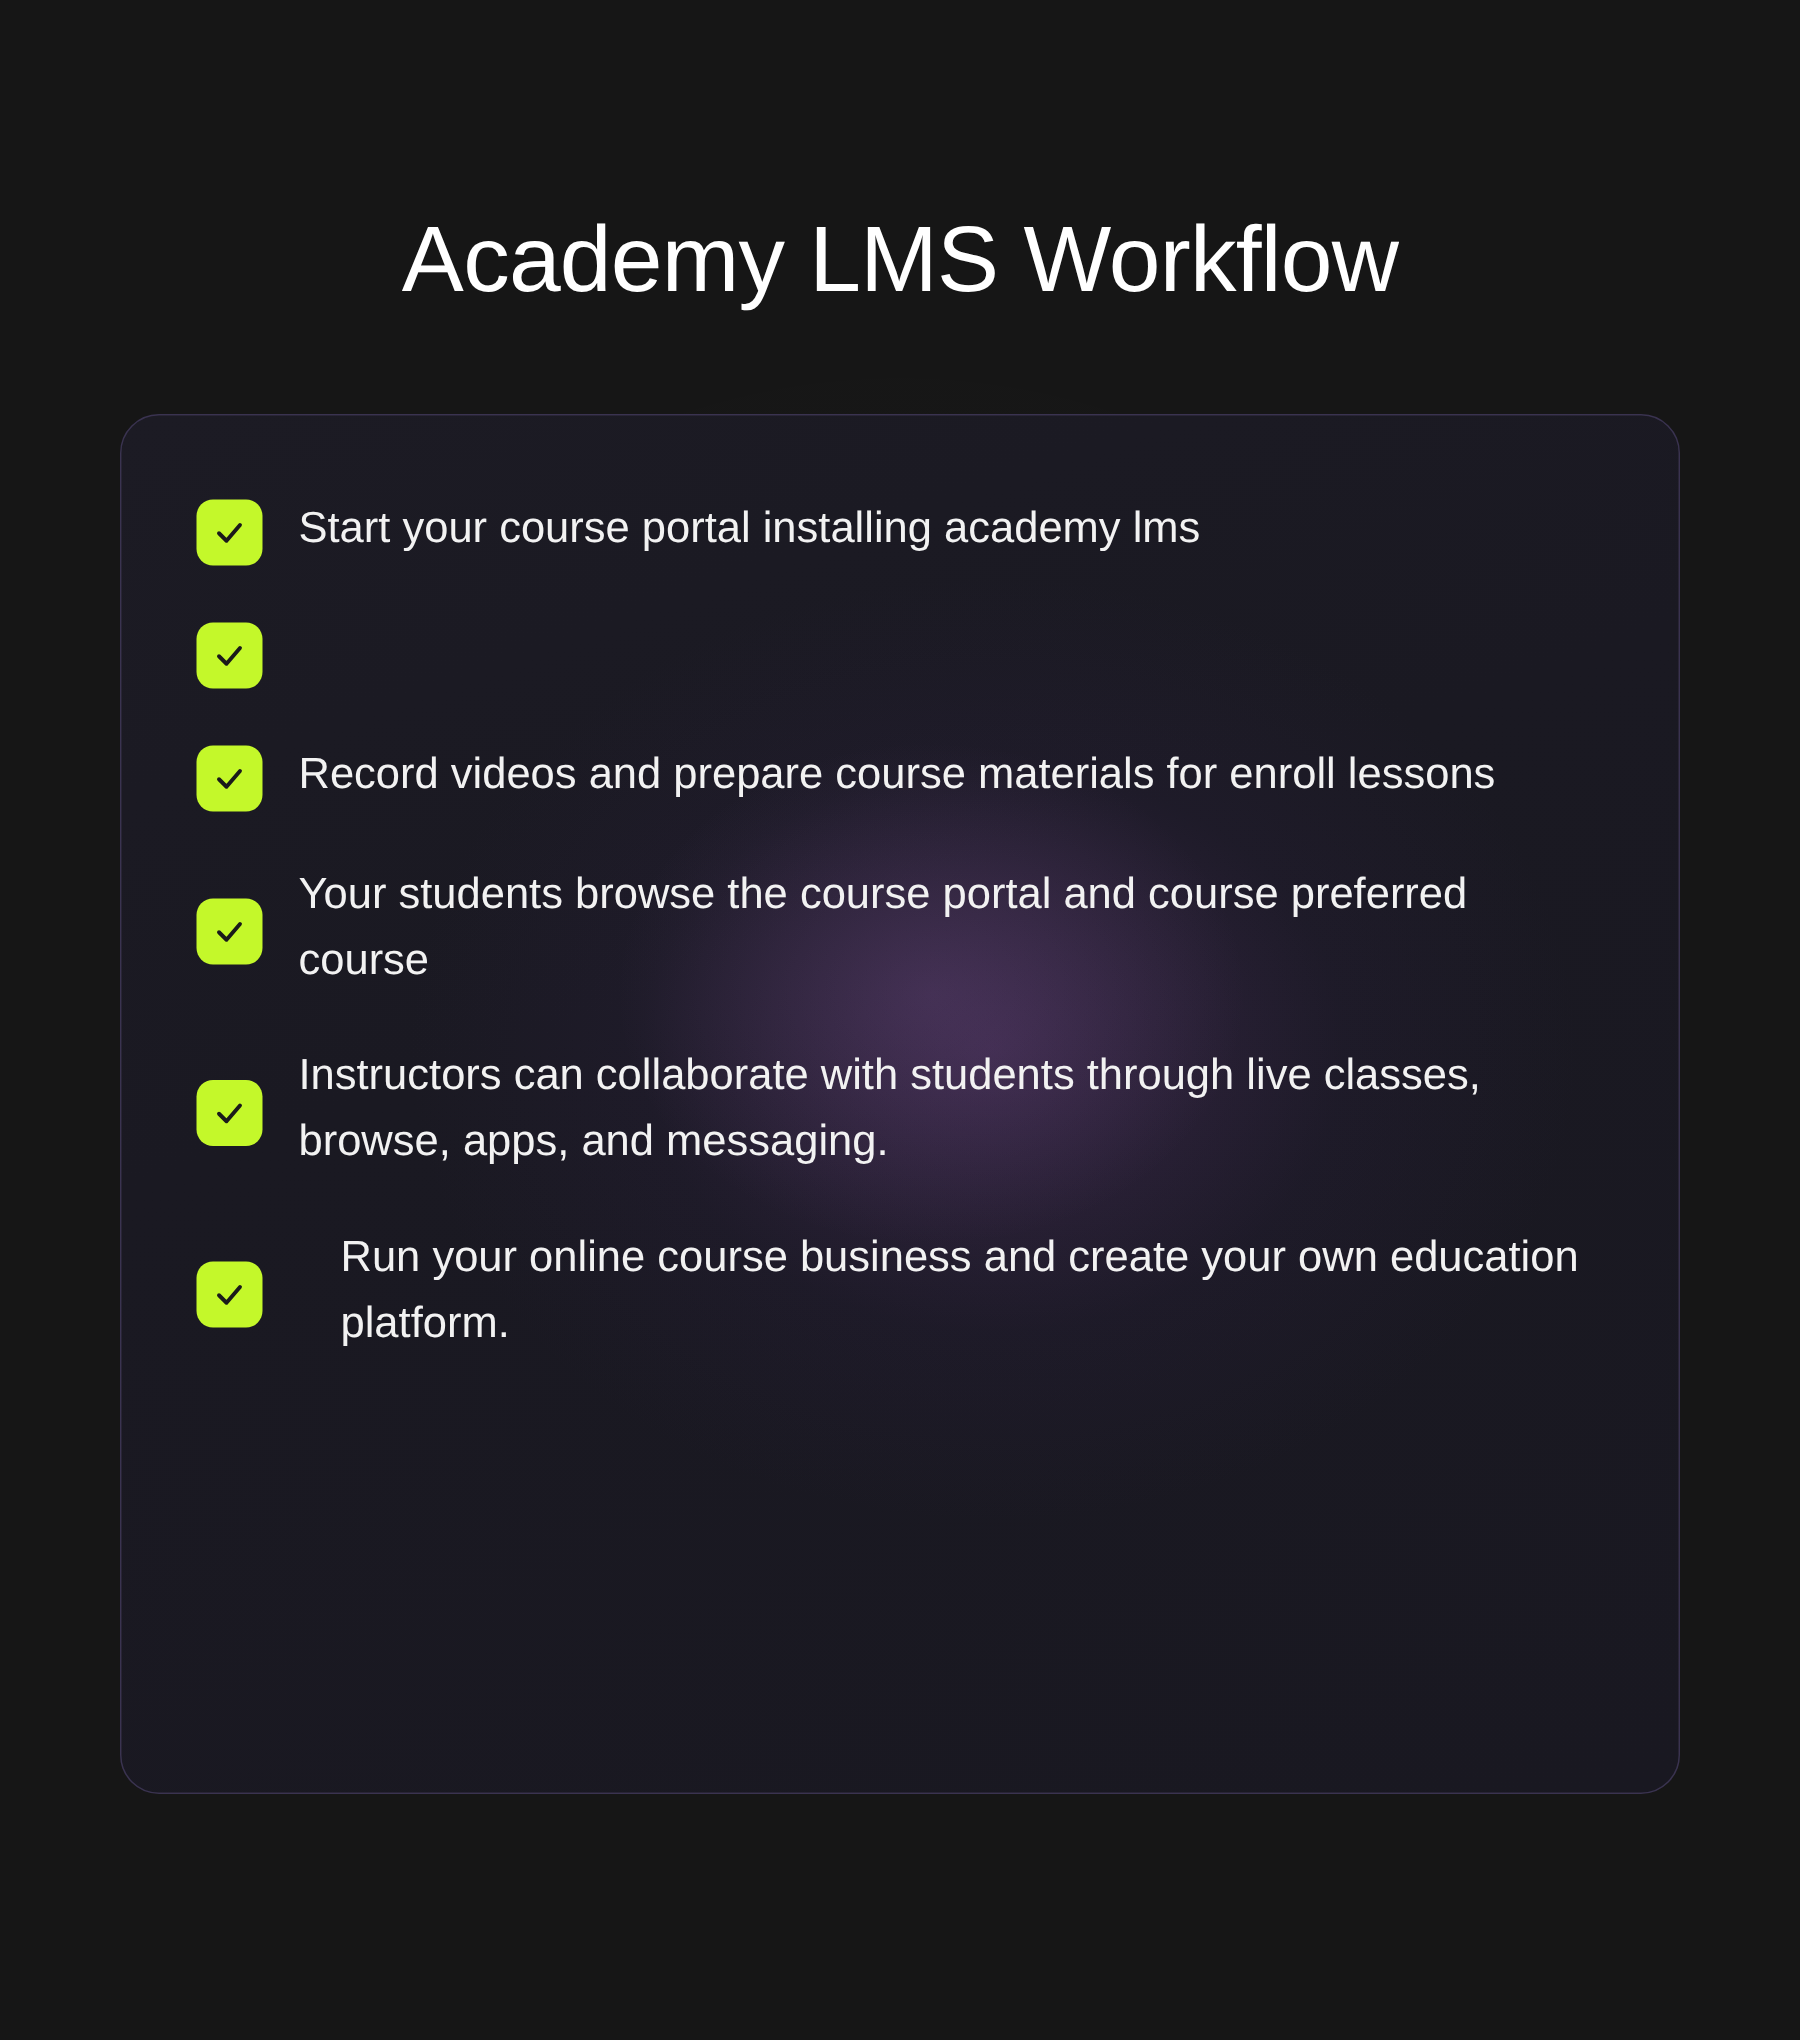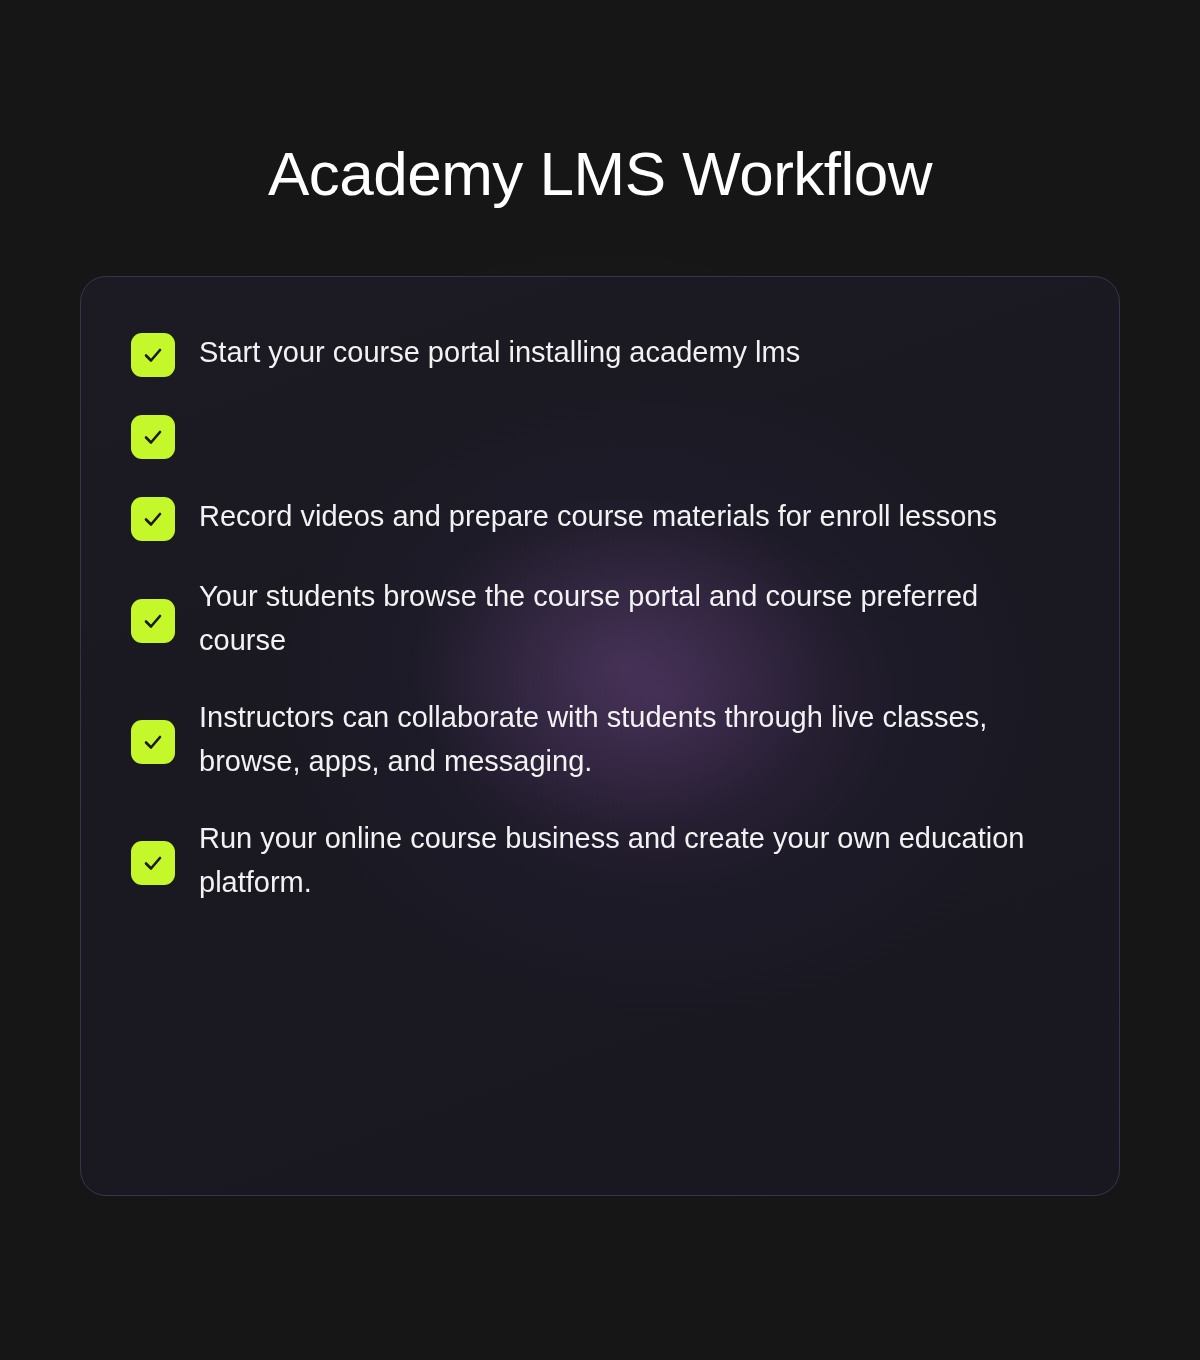--- a/index.html
+++ b/index.html
@@ -61,20 +61,21 @@
     padding: 52px 56px 0 50px;
     box-sizing: border-box;
   }
   .item {
     display: flex;
     align-items: center;
     margin-bottom: 34px;
   }
   .item:last-child {
     margin-bottom: 15px;
+    gap: 28px;
   }
   .check {
     flex: 0 0 auto;
     width: 44px;
     height: 44px;
     border-radius: 11px;
     background: #c4f82a;
     margin-right: 24px;
     margin-top: 4px;
     display: flex;

